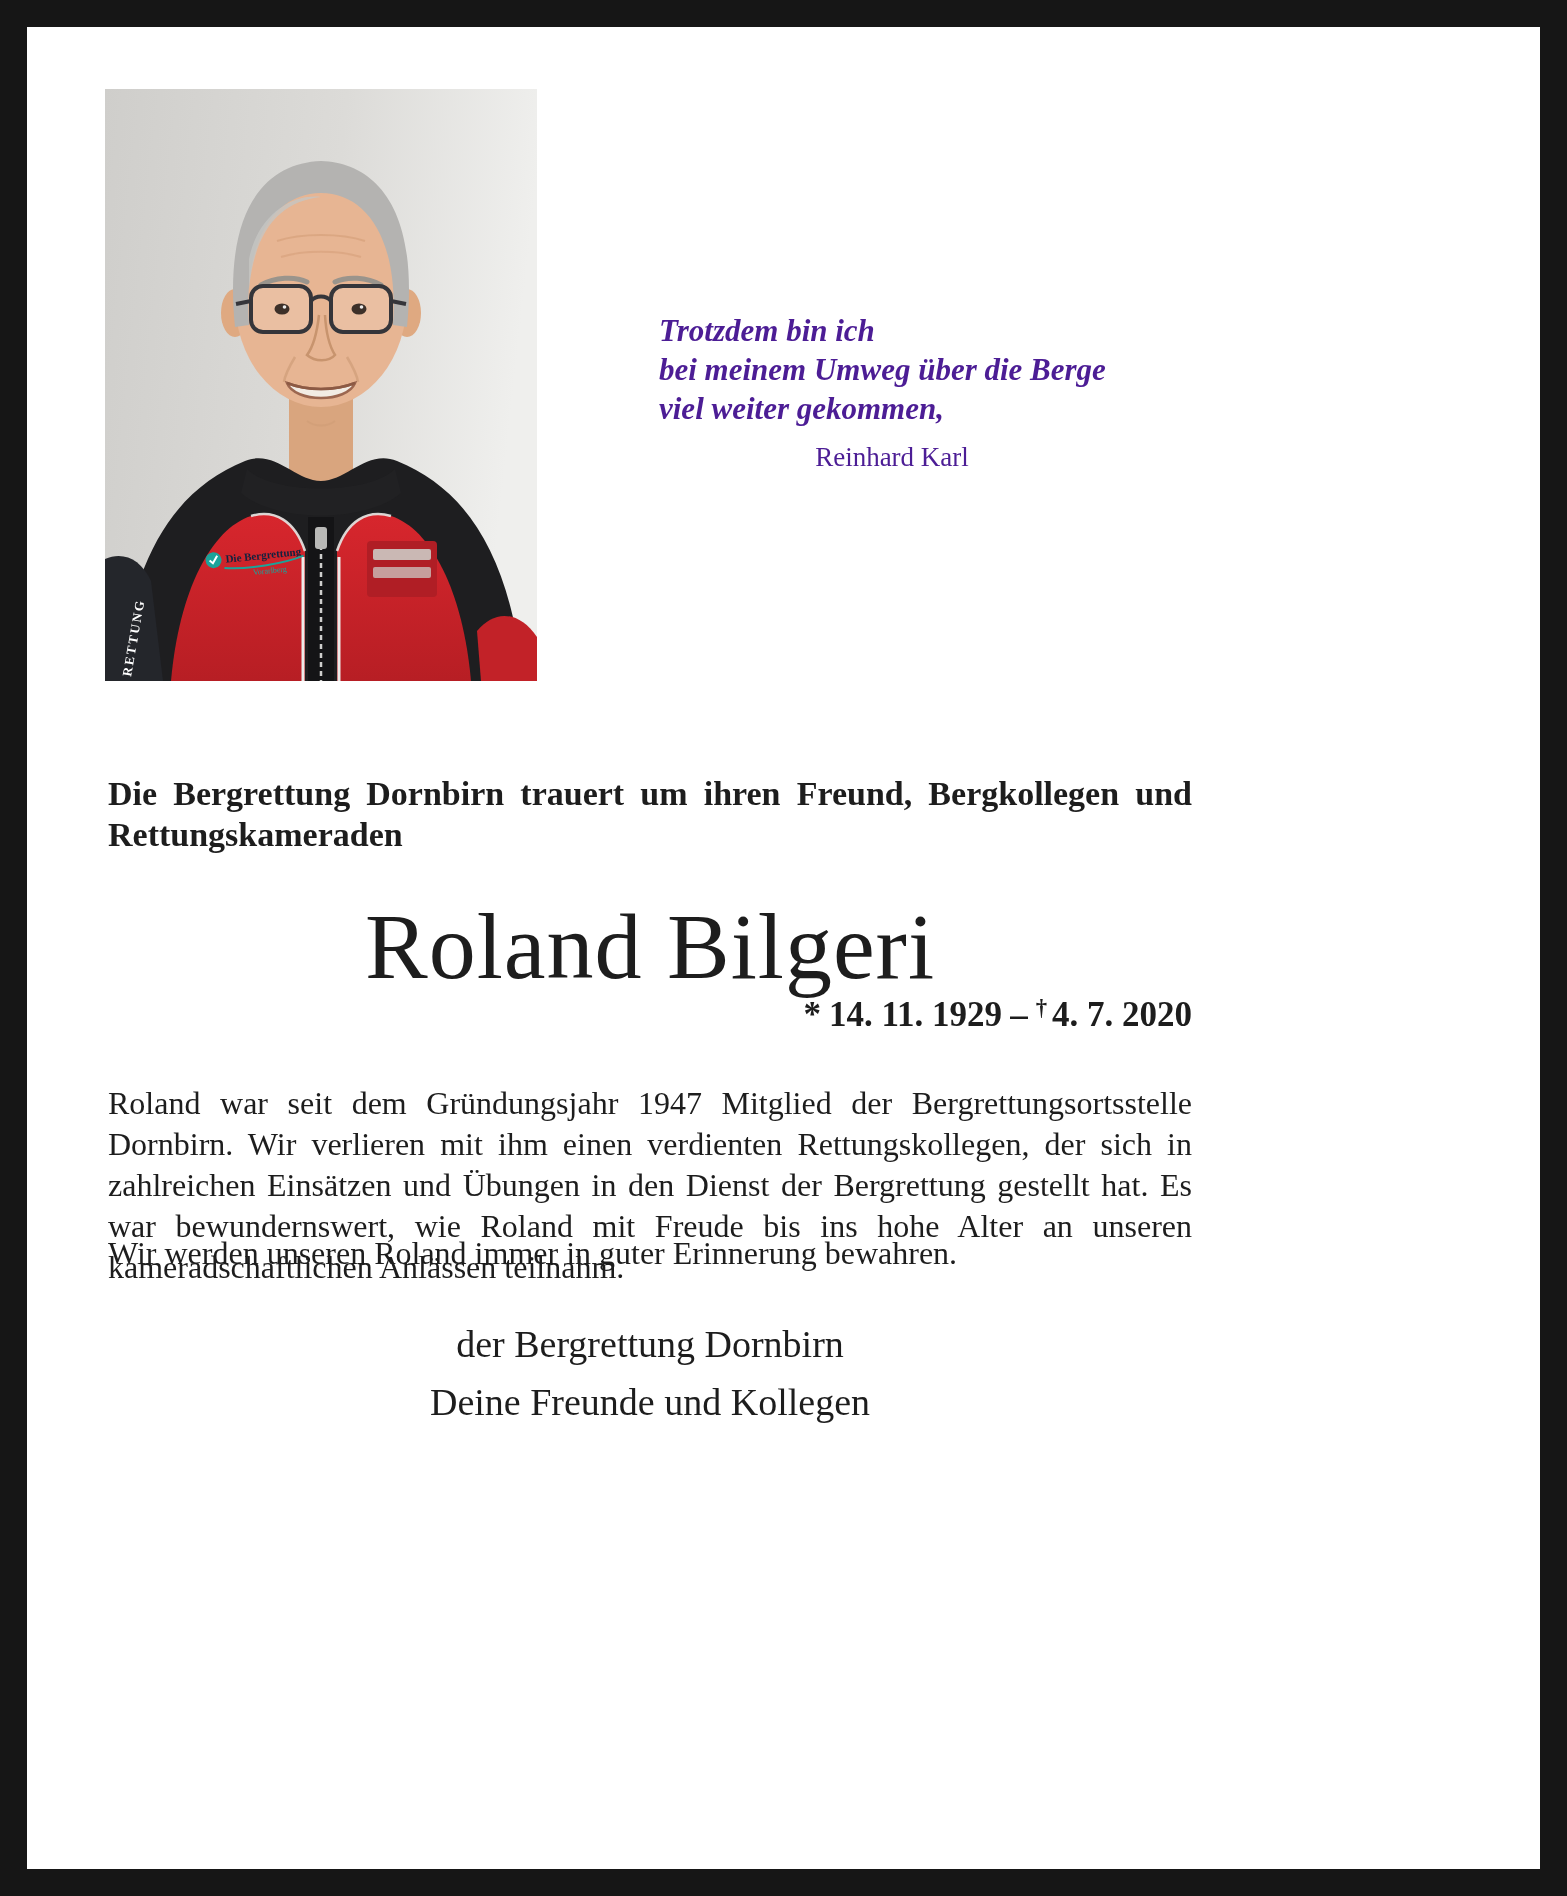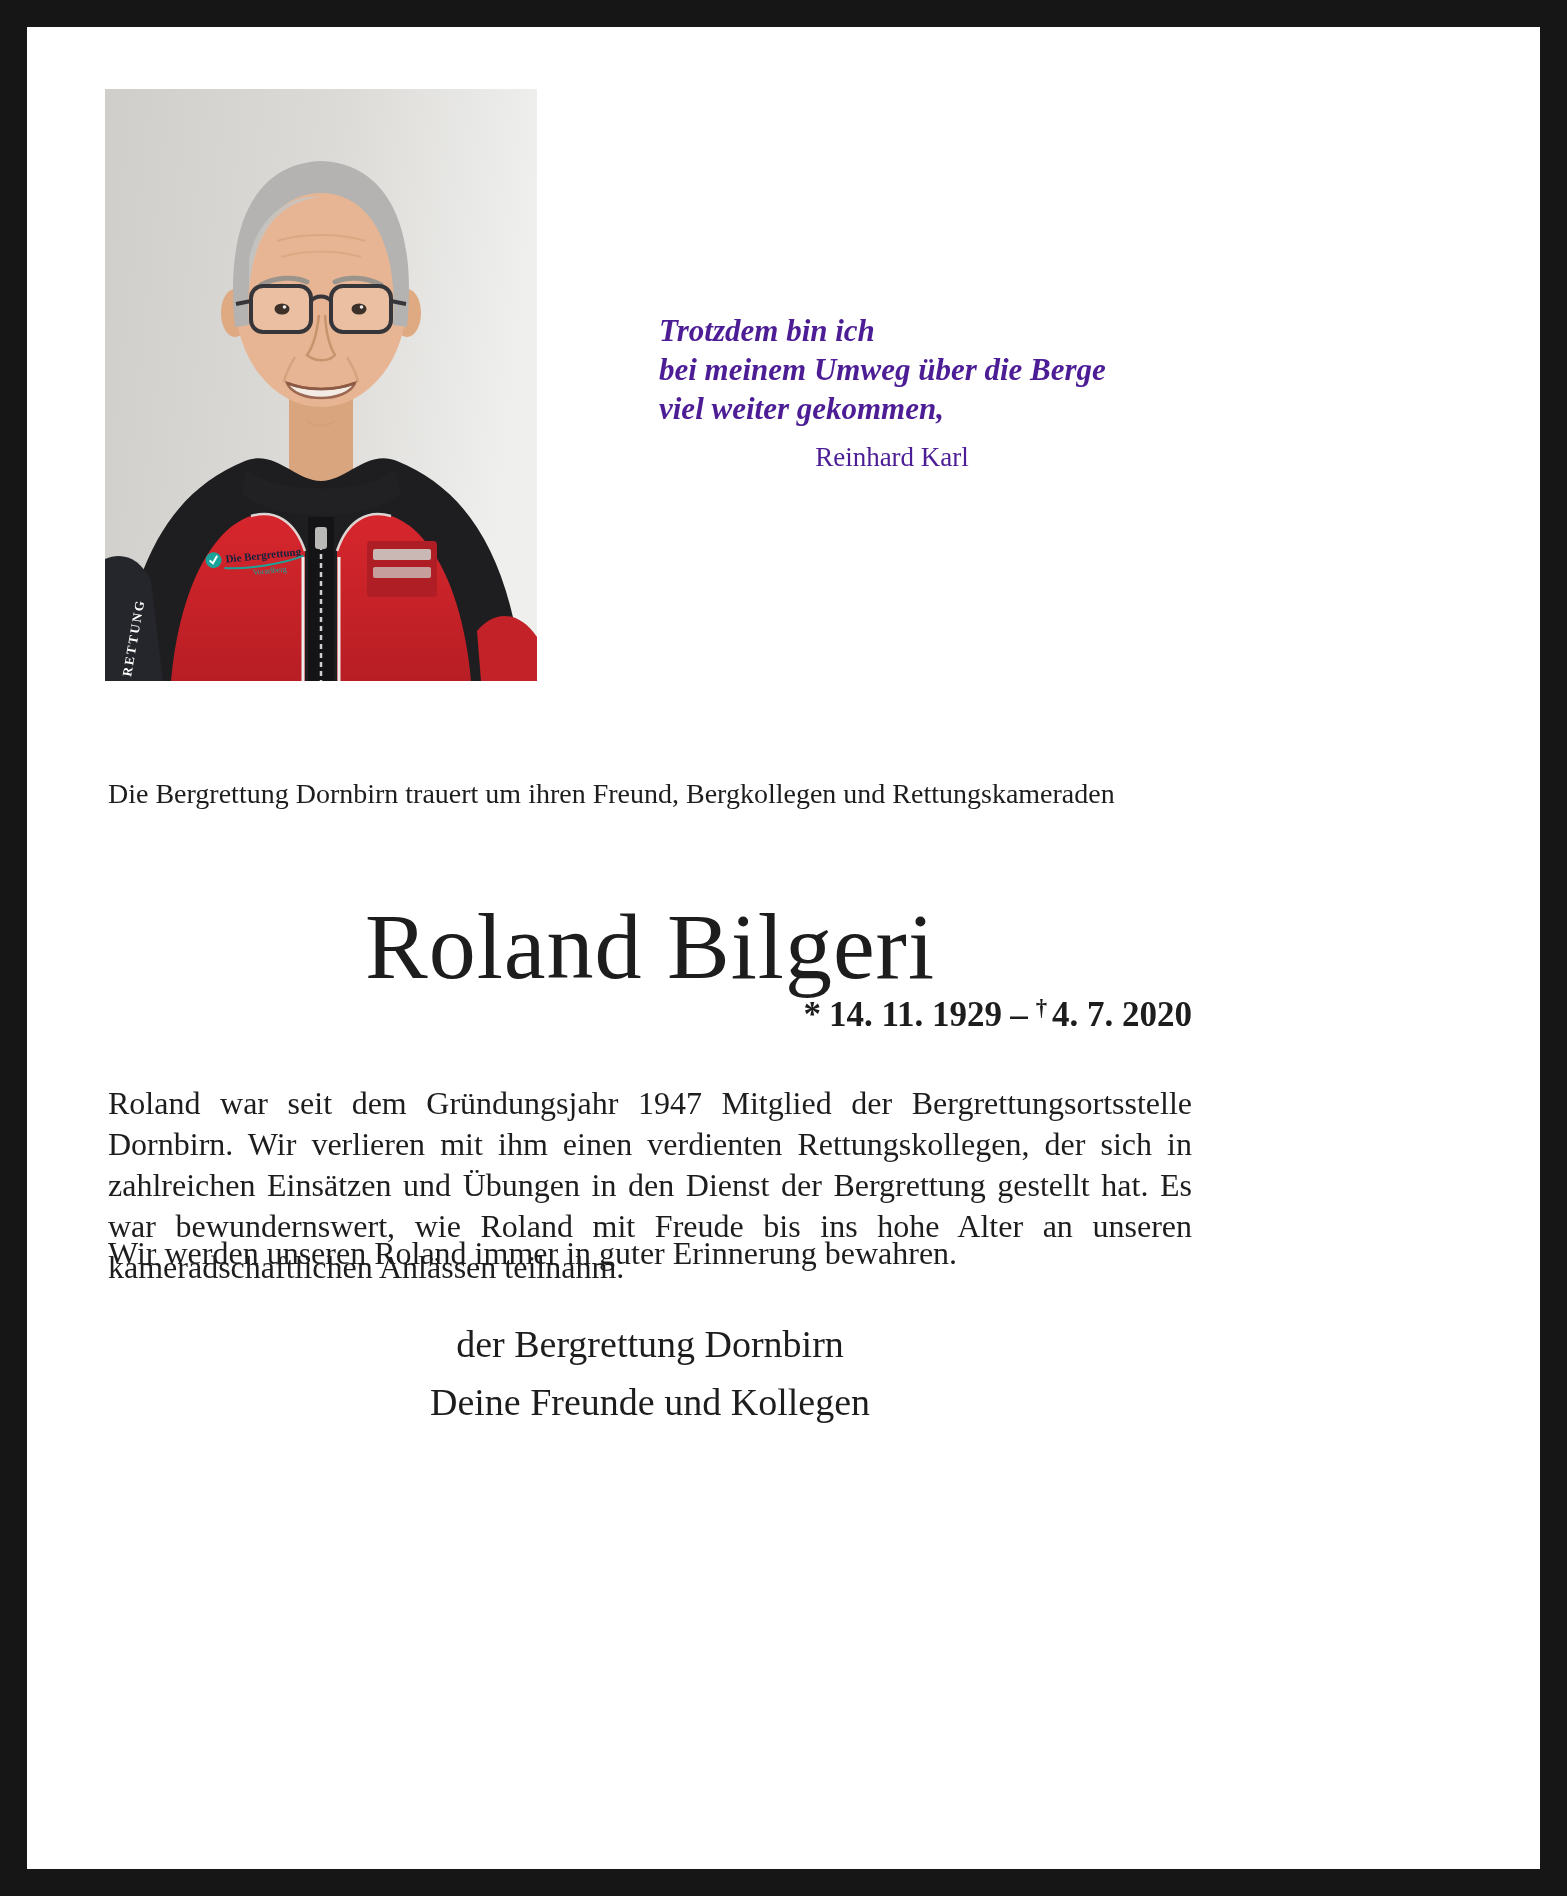--- a/index.html
+++ b/index.html
@@ -21,21 +21,21 @@
     font-style:italic; font-weight:bold;
     font-size:31px; line-height:39px; color:#4c1d95;margin-top:24px;
   }
   .quote-attr {
     font-style:normal; font-weight:normal;
     font-size:27px; text-align:center; margin-top:10px; padding-right:4px;
   }
 
   .intro {
     position:absolute; left:81px; top:746px; width:1084px;
-    font-size:28px; line-height:41px; text-align:justify;
+    font-size:34px; line-height:41px; text-align:justify;font-weight:bold;
   }
   .name {
     position:absolute; left:81px; top:870px; width:1084px;
     text-align:center; font-size:94px; font-weight:normal; letter-spacing:1px;
     line-height:1.05;
   }
   .dates {
     position:absolute; left:81px; top:968px; width:1084px;
     text-align:right; font-size:35px; font-weight:bold;
   }

